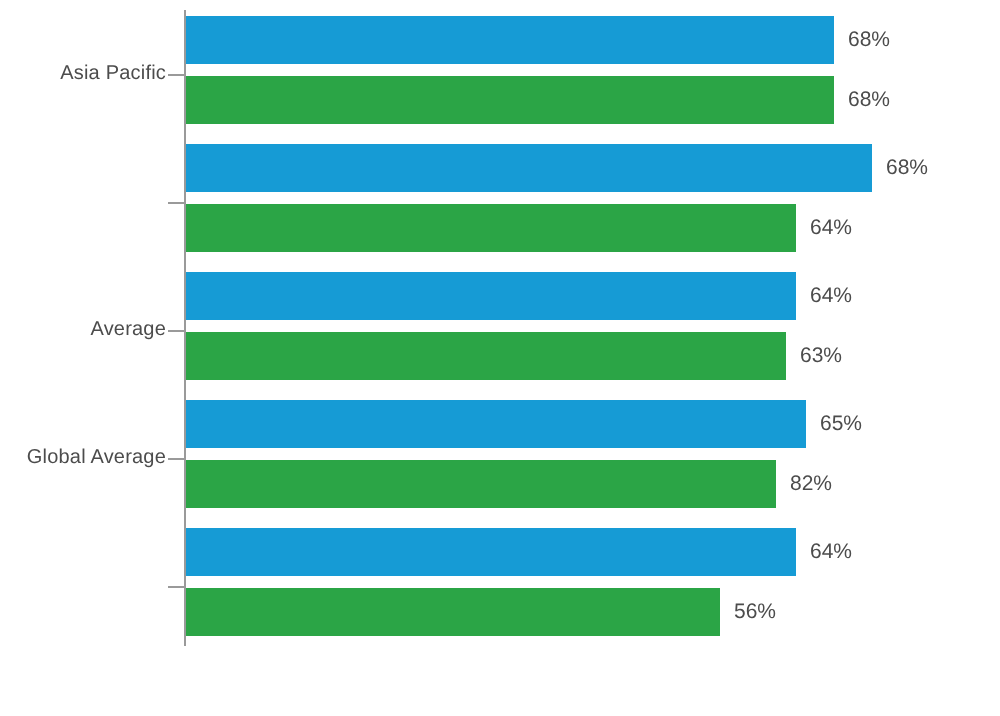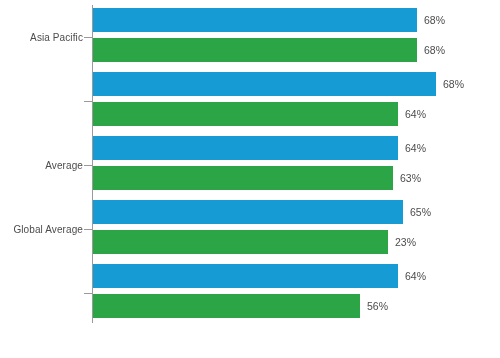--- a/index.html
+++ b/index.html
@@ -149,21 +149,21 @@
 
     <div class="group" style="top:197px;">
       <div class="cat-label">Global Average</div>
       <div class="tick"></div>
       <div class="bar-track series0">
         <div class="bar s0" style="width:310px;"></div>
         <div class="bar-value" style="left:317px;">65%</div>
       </div>
       <div class="bar-track series1">
         <div class="bar s1" style="width:295px;"></div>
-        <div class="bar-value" style="left:302px;">23%</div>
+        <div class="bar-value" style="left:302px;">82%</div>
       </div>
     </div>
 
     <div class="group" style="top:261px;">
       <div class="tick"></div>
       <div class="bar-track series0">
         <div class="bar s0" style="width:305px;"></div>
         <div class="bar-value" style="left:312px;">64%</div>
       </div>
       <div class="bar-track series1">

